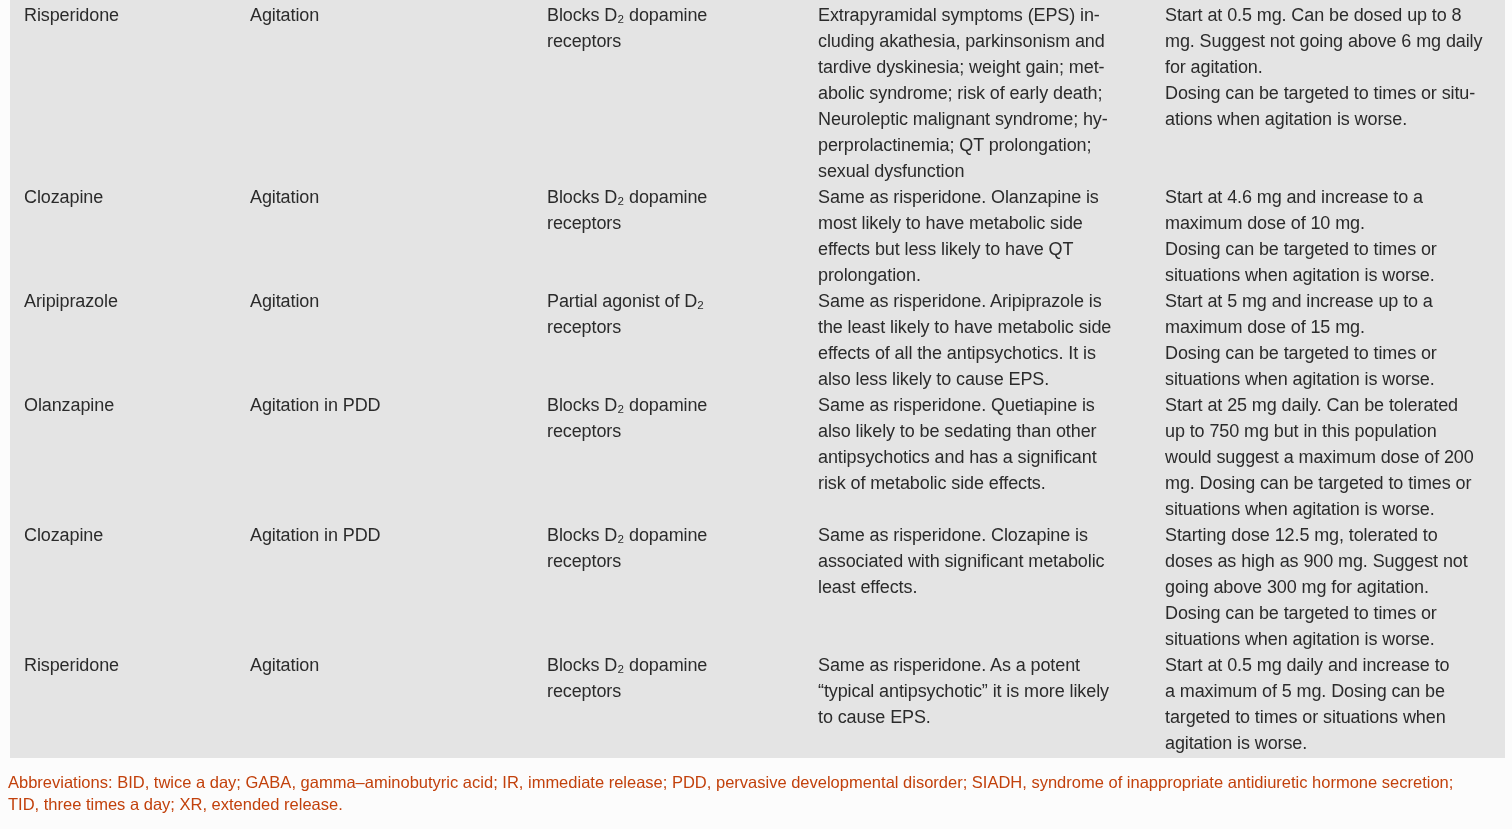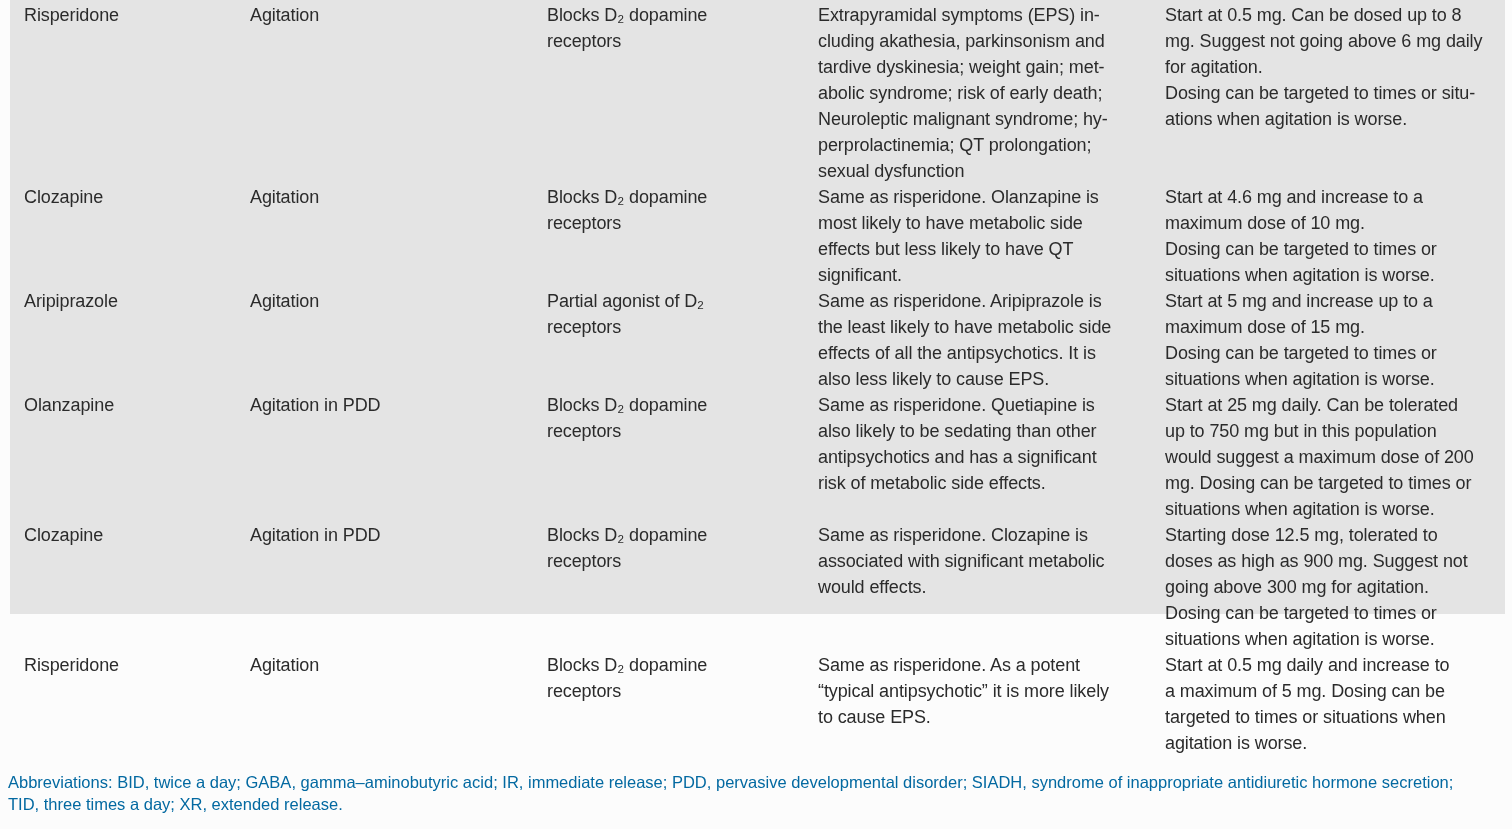--- a/index.html
+++ b/index.html
@@ -10,21 +10,21 @@
     font-family: "Liberation Sans", "DejaVu Sans", sans-serif;
     color: #2b2b2b;
     position: relative;
     overflow: hidden;
   }
   .table-panel {
     position: absolute;
     left: 10px;
     top: 0;
     width: 1495px;
-    height: 614px;
+    height: 758px;
     background: #e4e4e4;
   }
   table.med-table {
     border-collapse: collapse;
     table-layout: fixed;
     width: 100%;
     margin-top: 2px;
   }
   table.med-table td {
     vertical-align: top;
@@ -36,21 +36,21 @@
   }
   table.med-table td.col-drug { padding-left: 14px; }
   .footnote {
     position: absolute;
     left: 8px;
     top: 771px;
     width: 1498px;
     font-size: 16.5px;
     line-height: 22px;
     white-space: pre-line;
-    color: #0369a1;
+    color: #c2410c;
   }
 </style>
 </head>
 <body>
 
 <div class="table-panel">
   <table class="med-table">
     <colgroup>
       <col style="width:240px">
       <col style="width:297px">
@@ -78,21 +78,21 @@
 ations when agitation is worse.</td>
       </tr>
       <tr>
         <td class="col-drug">Clozapine</td>
         <td>Agitation</td>
         <td>Blocks D₂ dopamine
 receptors</td>
         <td>Same as risperidone. Olanzapine is
 most likely to have metabolic side
 effects but less likely to have QT
-significant.</td>
+prolongation.</td>
         <td>Start at 4.6 mg and increase to a
 maximum dose of 10 mg.
 Dosing can be targeted to times or
 situations when agitation is worse.</td>
       </tr>
       <tr>
         <td class="col-drug">Aripiprazole</td>
         <td>Agitation</td>
         <td>Partial agonist of D₂
 receptors</td>
@@ -120,21 +120,21 @@
 mg. Dosing can be targeted to times or
 situations when agitation is worse.</td>
       </tr>
       <tr>
         <td class="col-drug">Clozapine</td>
         <td>Agitation in PDD</td>
         <td>Blocks D₂ dopamine
 receptors</td>
         <td>Same as risperidone. Clozapine is
 associated with significant metabolic
-would effects.</td>
+least effects.</td>
         <td>Starting dose 12.5 mg, tolerated to
 doses as high as 900 mg. Suggest not
 going above 300 mg for agitation.
 Dosing can be targeted to times or
 situations when agitation is worse.</td>
       </tr>
       <tr>
         <td class="col-drug">Risperidone</td>
         <td>Agitation</td>
         <td>Blocks D₂ dopamine

